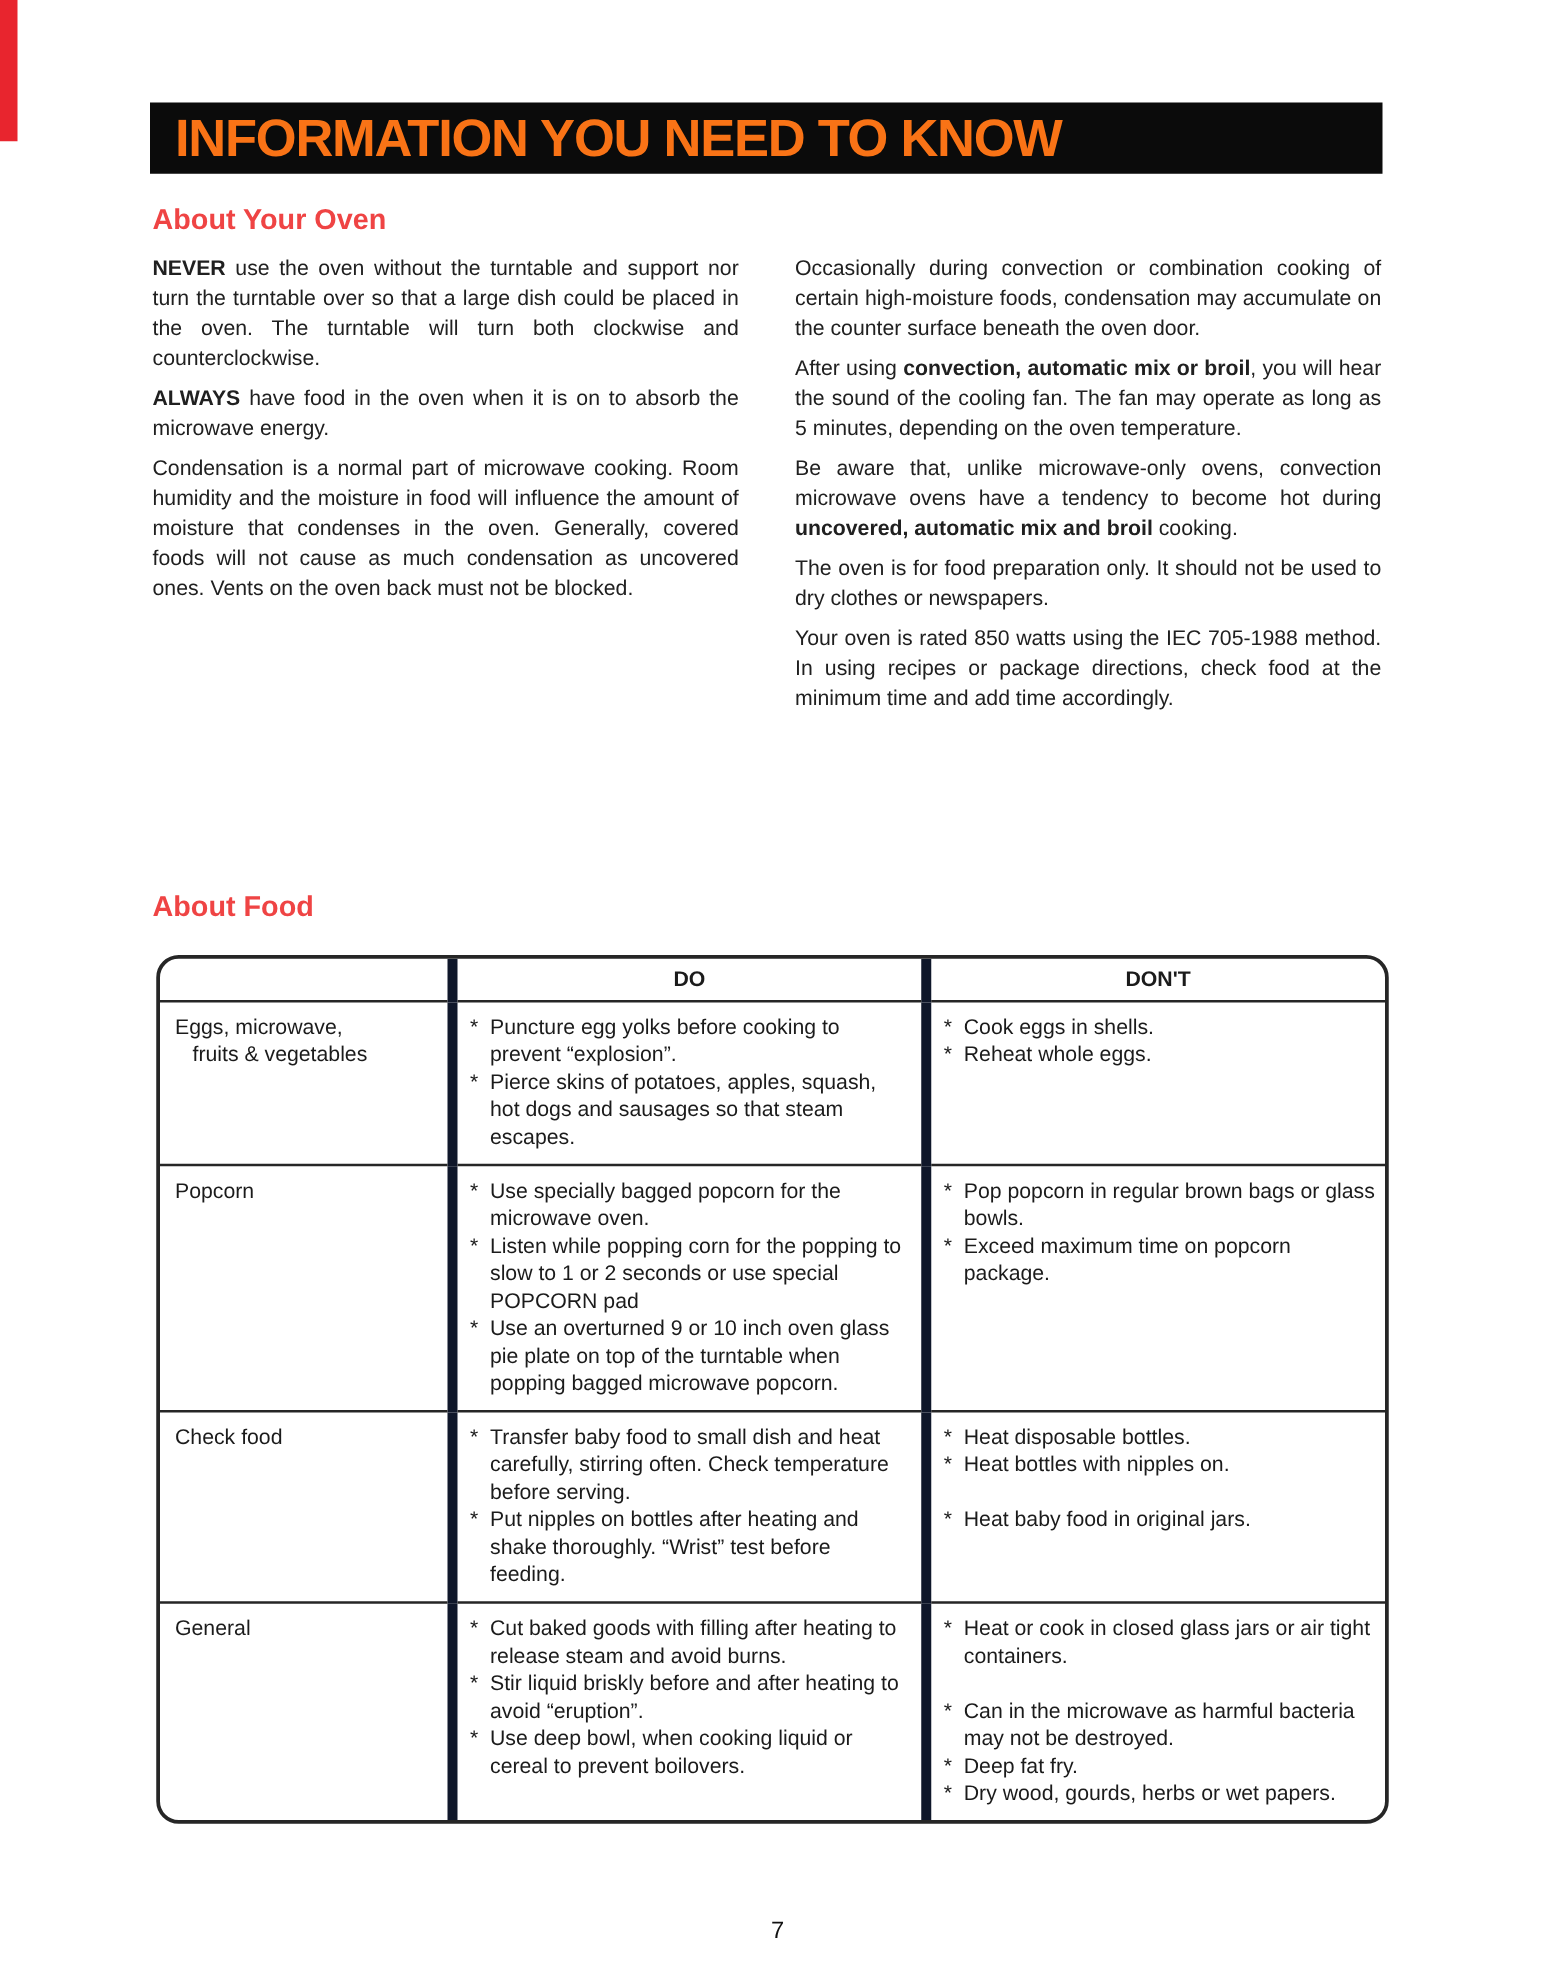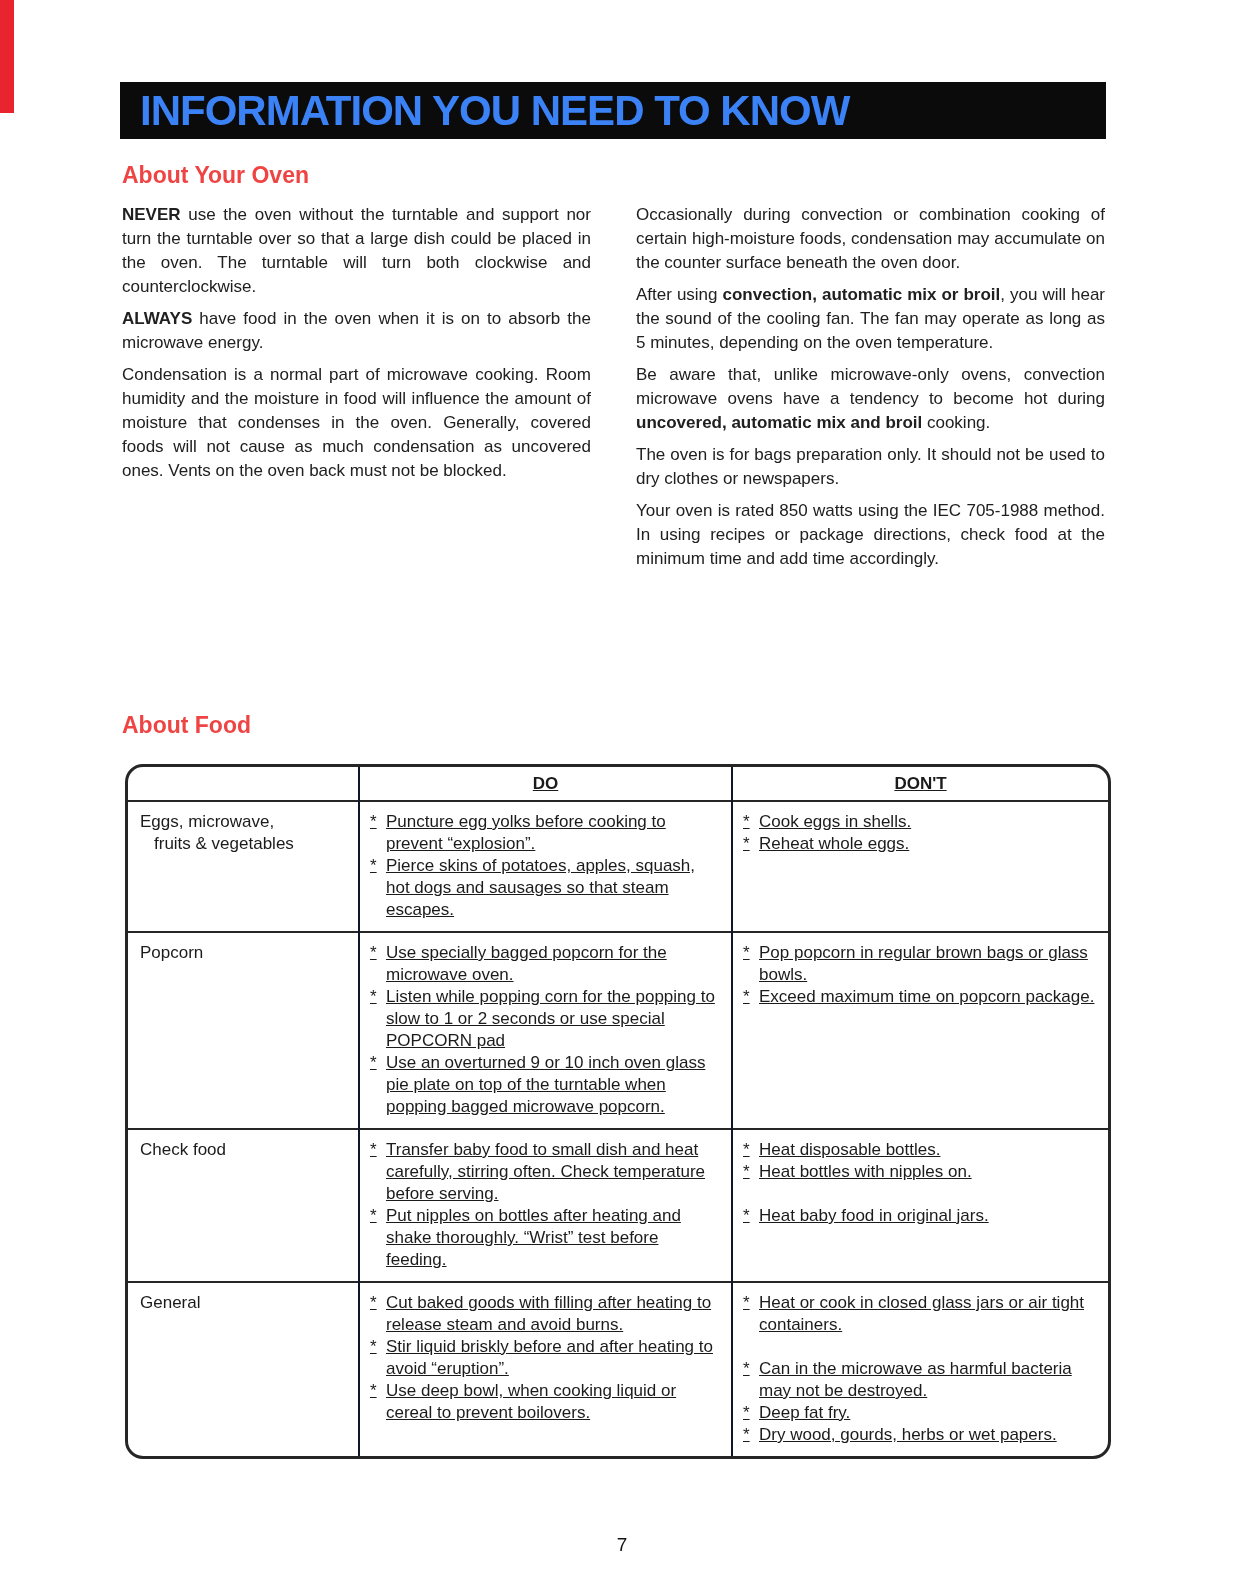--- a/index.html
+++ b/index.html
@@ -2,40 +2,40 @@
 <html><head>
 <meta charset="utf-8">
 <style>
   html,body{margin:0;padding:0;background:#ffffff;}
   .page{position:relative;width:1244px;height:1584px;background:#ffffff;
         font-family:"Liberation Sans",sans-serif;color:#202020;overflow:hidden;}
 
   .red-strip{position:absolute;left:0;top:0;width:14px;height:113px;background:#e8252e;}
 
   .banner{position:absolute;left:120px;top:82px;width:986px;height:57px;
-          background:#0b0b0b;color:#3b82f6;display:flex;align-items:center;}
+          background:#0b0b0b;color:#f97316;display:flex;align-items:center;}
   .banner-text{font-size:42px;font-weight:700;letter-spacing:-1px;padding-left:20px;white-space:nowrap;}
 
   .heading{position:absolute;margin:0;font-size:23px;font-weight:700;color:#ef4444;}
   .oven-title{left:122px;top:162px;}
   .food-title{left:122px;top:712px;}
 
   .columns{position:absolute;left:122px;top:203px;width:983px;display:flex;gap:45px;}
   .col{width:469px;font-size:17px;line-height:24px;text-align:justify;}
   .para{margin:0 0 8px 0;}
   .b{font-weight:700;}
 
   .table-wrap{position:absolute;left:125px;top:764px;width:980px;
               border:3px solid #262626;border-radius:18px;overflow:hidden;background:#fff;}
   table{width:100%;border-collapse:collapse;table-layout:fixed;}
   th,td{vertical-align:top;font-size:17px;line-height:22px;color:#1b1b1b;}
   th.cat-h{width:222px;}
   th.do-h{width:363px;}
   thead th{font-weight:700;text-align:center;padding:6px 4px 5px 4px;}
-  th + th, td + td{border-left:2px solid #0f172a;text-decoration:underline;}
+  th + th, td + td{border-left:8px solid #0f172a;}
   tbody td{border-top:2px solid #262626;padding:9px 8px 10px 10px;}
   td.cat div{padding-left:2px;}
   td.cat div.cat2{padding-left:16px;}
   .bullet{display:flex;}
   .bullet.gap{margin-top:22px;}
   .mark{width:16px;flex-shrink:0;}
   .btext{flex:1;}
 
   .page-num{position:absolute;left:0;top:1534px;width:100%;text-align:center;
             font-size:19px;color:#111111;}
@@ -55,21 +55,21 @@
   <div class="columns">
     <div class="col">
         <p class="para"><span class="b">NEVER</span><span> use the oven without the turntable and support nor turn the turntable over so that a large dish could be placed in the oven. The turntable will turn both clockwise and counterclockwise.</span></p>
         <p class="para"><span class="b">ALWAYS</span><span> have food in the oven when it is on to absorb the microwave energy.</span></p>
         <p class="para"><span>Condensation is a normal part of microwave cooking. Room humidity and the moisture in food will influence the amount of moisture that condenses in the oven. Generally, covered foods will not cause as much condensation as uncovered ones. Vents on the oven back must not be blocked.</span></p>
       </div>
     <div class="col">
         <p class="para"><span>Occasionally during convection or combination cooking of certain high-moisture foods, condensation may accumulate on the counter surface beneath the oven door.</span></p>
         <p class="para"><span>After using </span><span class="b">convection, automatic mix or broil</span><span>, you will hear the sound of the cooling fan. The fan may operate as long as 5 minutes, depending on the oven temperature.</span></p>
         <p class="para"><span>Be aware that, unlike microwave-only ovens, convection microwave ovens have a tendency to become hot during </span><span class="b">uncovered, automatic mix and broil</span><span> cooking.</span></p>
-        <p class="para"><span>The oven is for bags preparation only. It should not be used to dry clothes or newspapers.</span></p>
+        <p class="para"><span>The oven is for food preparation only. It should not be used to dry clothes or newspapers.</span></p>
         <p class="para"><span>Your oven is rated 850 watts using the IEC 705-1988 method. In using recipes or package directions, check food at the minimum time and add time accordingly.</span></p>
       </div>
   </div>
 
   <h2 class="heading food-title">About Food</h2>
 
   <div class="table-wrap">
     <table>
       <thead>
         <tr>

